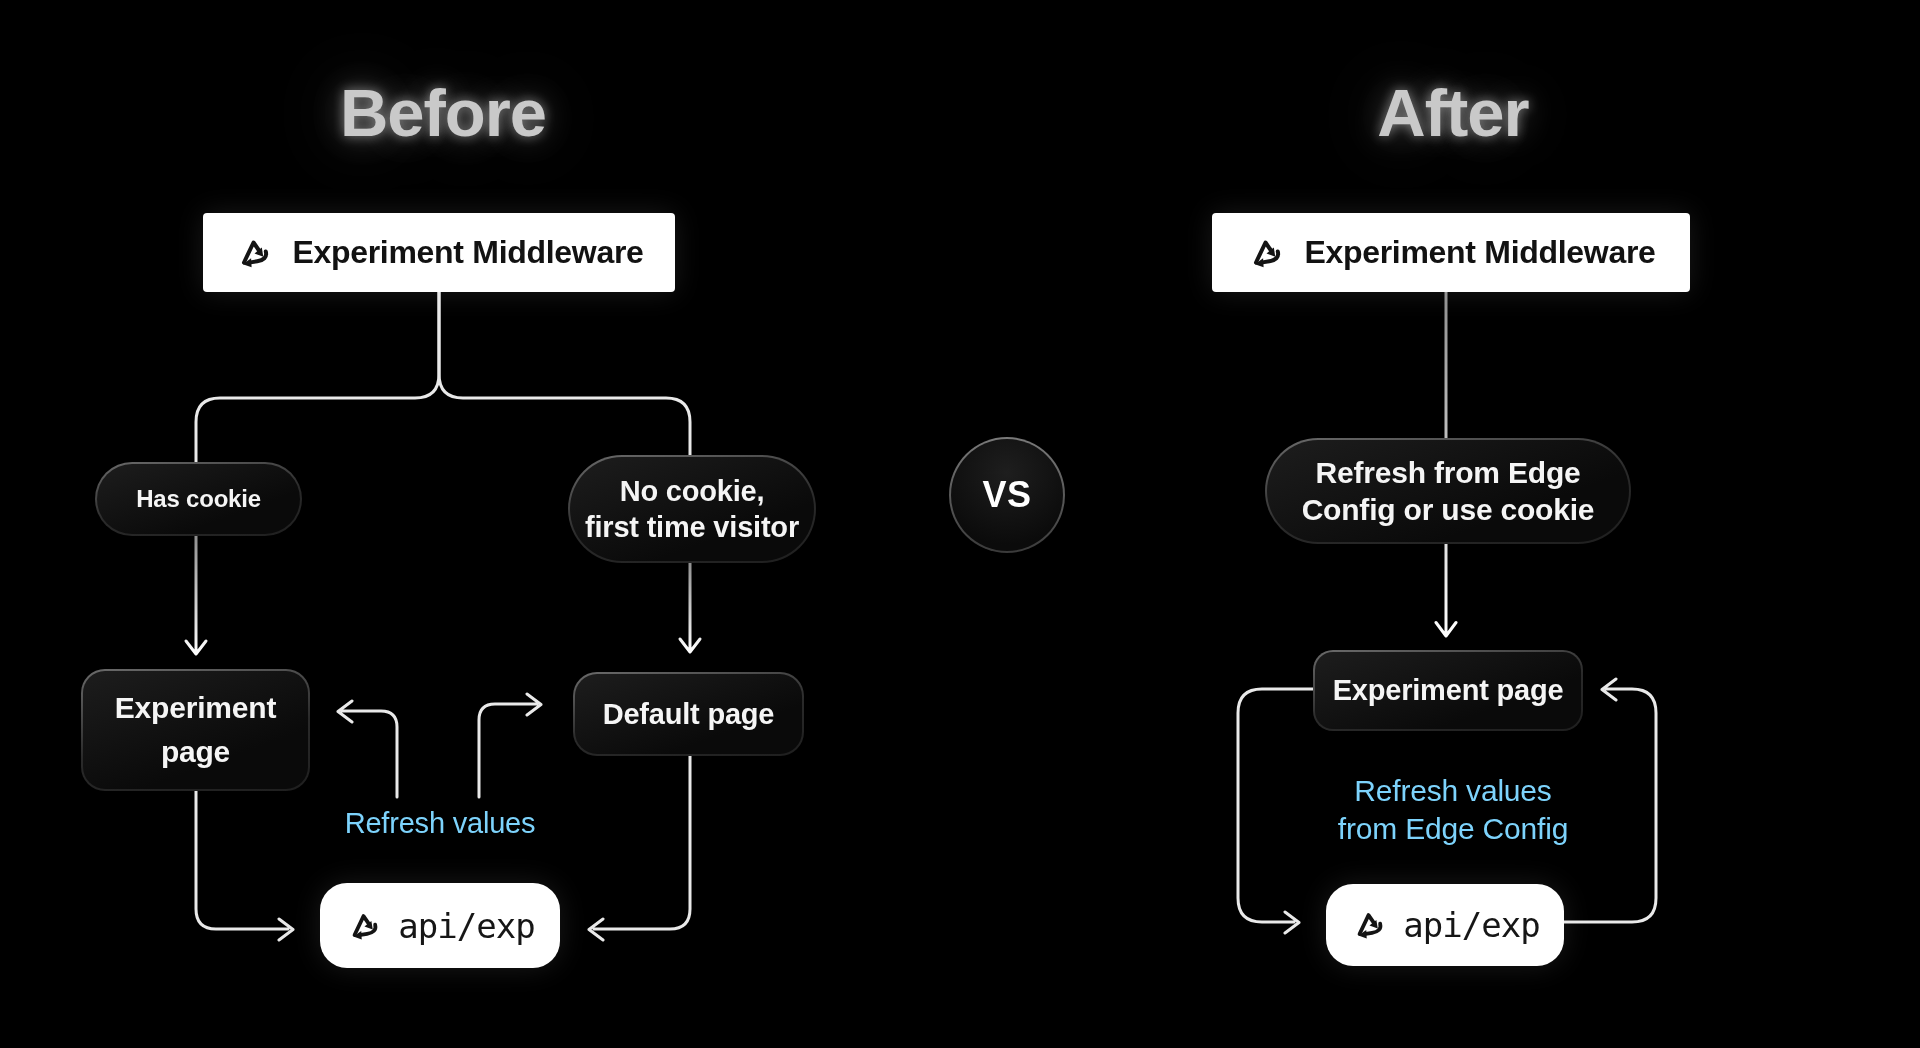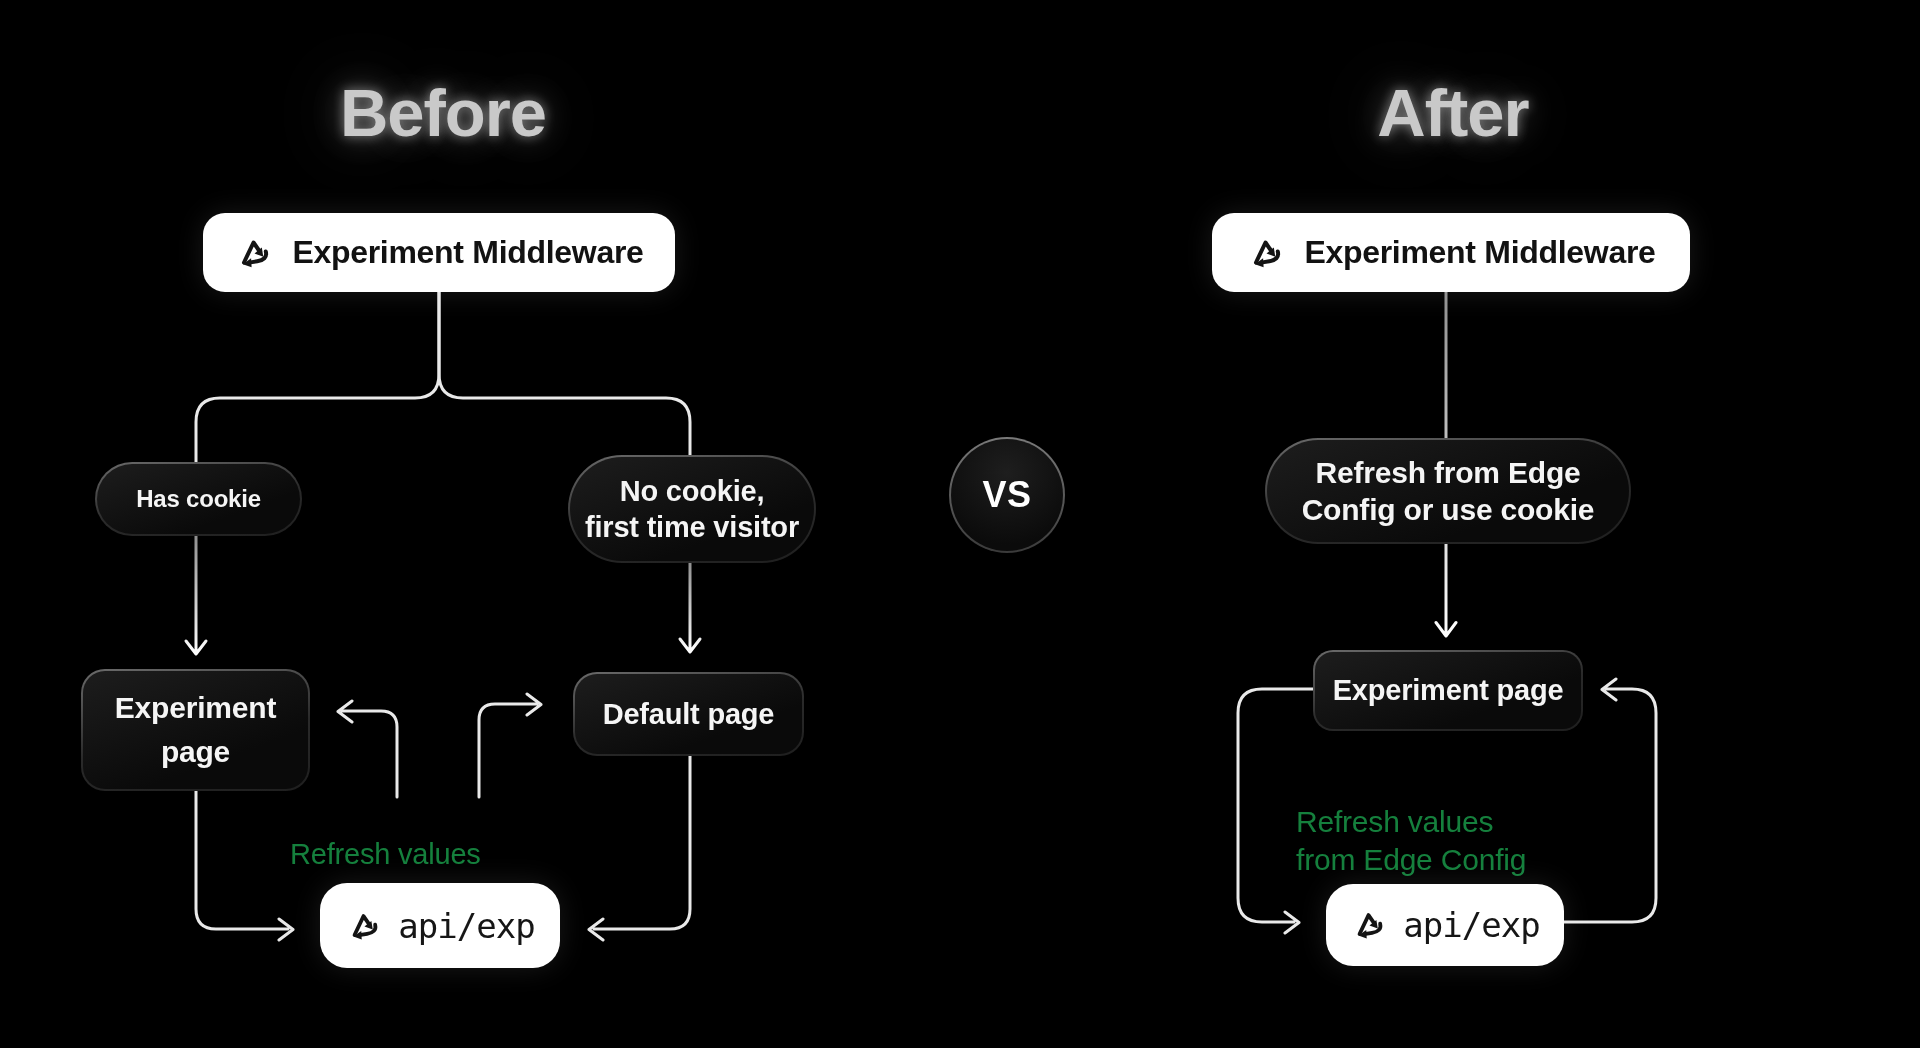--- a/index.html
+++ b/index.html
@@ -12,21 +12,21 @@
   #wires{position:absolute;left:0;top:0;z-index:1;}
   
   .big-title{
     position:absolute;top:74px;width:420px;text-align:center;
     font-size:67px;font-weight:800;letter-spacing:-1px;color:#c9c9c9;
     text-shadow:0 0 12px rgba(255,255,255,.45),0 0 34px rgba(255,255,255,.33),0 0 80px rgba(255,255,255,.20);
     z-index:2;
   }
   
   .white-node{
-    position:absolute;z-index:3;background:#fff;border-radius:22px;
+    position:absolute;z-index:3;background:#fff;border-radius:4px;
     display:flex;align-items:center;justify-content:center;gap:18px;
     box-shadow:0 0 28px rgba(255,255,255,.10);
   }
   .white-node .label{font-size:32px;font-weight:700;color:#121212;letter-spacing:-.3px;}
   .api-node .label{
     font-family:"DejaVu Sans Mono","Liberation Mono",monospace;
     font-size:34px;font-weight:500;color:#161616;letter-spacing:-1px;
   }
   
   .dark-node{
@@ -36,22 +36,22 @@
     display:flex;flex-direction:column;align-items:center;justify-content:center;
     color:#f5f5f5;text-align:center;
   }
   .dark-node .ln{font-weight:700;letter-spacing:-.2px;}
   .pill-1line .ln{font-size:24px;}
   .pill-2line .ln{font-size:29px;line-height:36px;}
   .box-2line .ln{font-size:30px;line-height:44px;}
   .box-1line .ln{font-size:29px;}
   
   .note{
-    position:absolute;z-index:2;color:#15803d;
-    font-size:29px;font-weight:400;line-height:35px;letter-spacing:-.2px;margin-top:31px;
+    position:absolute;z-index:2;text-align:center;color:#7dd3fc;
+    font-size:29px;font-weight:400;line-height:35px;letter-spacing:-.2px;
   }
   
   .vs-badge{
     position:absolute;z-index:4;width:112px;height:112px;border-radius:50%;
     border:2px solid transparent;
     background:radial-gradient(circle at 50% 30%,#1e1e1e 0%,#0b0b0b 75%) padding-box,
                linear-gradient(180deg,#7a7a7a 0%,#3a3a3a 100%) border-box;
     display:flex;align-items:center;justify-content:center;
   }
   .vs-badge span{font-size:36px;font-weight:800;color:#fff;letter-spacing:.5px;}

